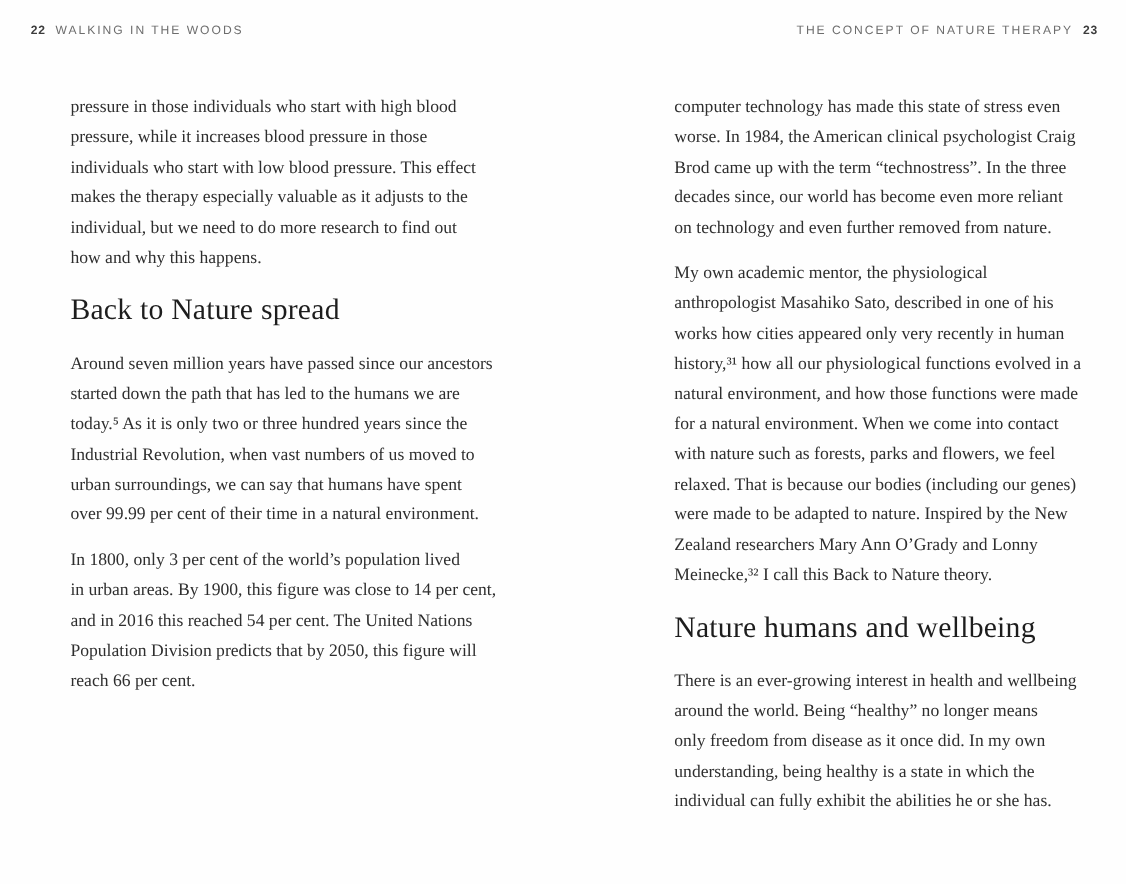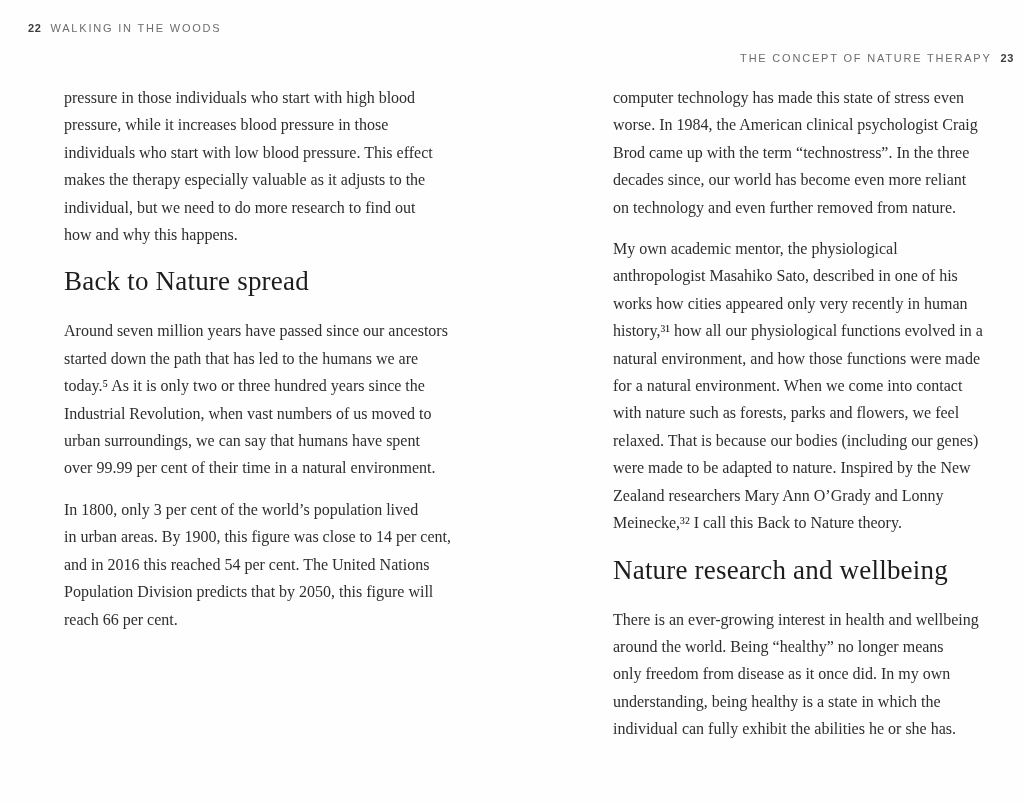--- a/index.html
+++ b/index.html
@@ -18,21 +18,21 @@
   .running-head {
     position: absolute;
     top: 22px;
     font-family: "Liberation Sans", sans-serif;
     font-size: 11px;
     letter-spacing: 1.8px;
     color: #6d6d6d;
     white-space: nowrap;
   }
   .running-head.left-head { left: 28px; }
-  .running-head.right-head { right: 10px; margin-top: 30px; }
+  .running-head.right-head { right: 26px; }
   .page-num {
     color: #3c3c3c;
     font-weight: bold;
     letter-spacing: 0.6px;
   }
   .left-head .page-num { margin-right: 9px; }
   .right-head .page-num { margin-left: 9px; }
   .col {
     position: absolute;
     top: 84px;
@@ -100,21 +100,21 @@
 anthropologist Masahiko Sato, described in one of his
 works how cities appeared only very recently in human
 history,³¹ how all our physiological functions evolved in a
 natural environment, and how those functions were made
 for a natural environment. When we come into contact
 with nature such as forests, parks and flowers, we feel
 relaxed. That is because our bodies (including our genes)
 were made to be adapted to nature. Inspired by the New
 Zealand researchers Mary Ann O’Grady and Lonny
 Meinecke,³² I call this Back to Nature theory.</p>
-    <h2 class="section-heading">Nature research and wellbeing</h2>
+    <h2 class="section-heading">Nature humans and wellbeing</h2>
     <p class="body-para">There is an ever-growing interest in health and wellbeing
 around the world. Being “healthy” no longer means
 only freedom from disease as it once did. In my own
 understanding, being healthy is a state in which the
 individual can fully exhibit the abilities he or she has.</p>
   </div>
 
 </div>
 
 </body></html>

